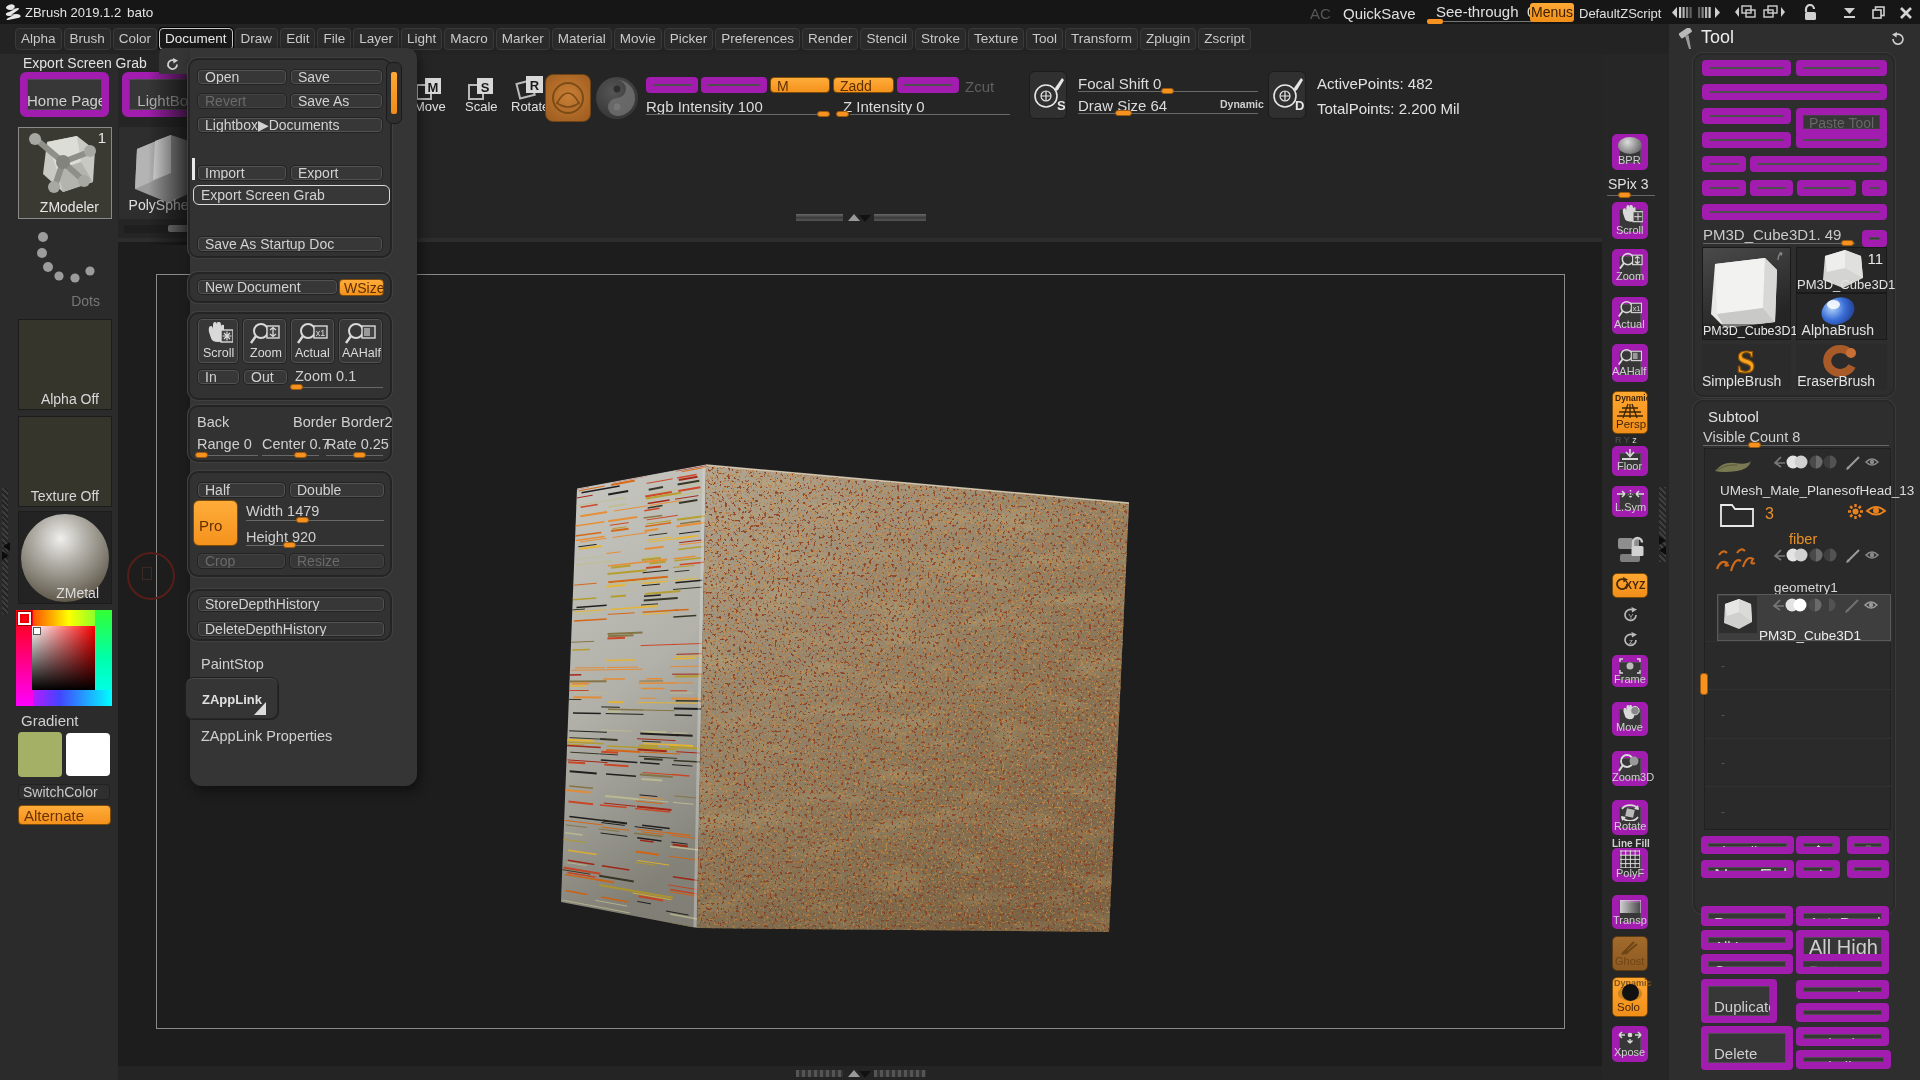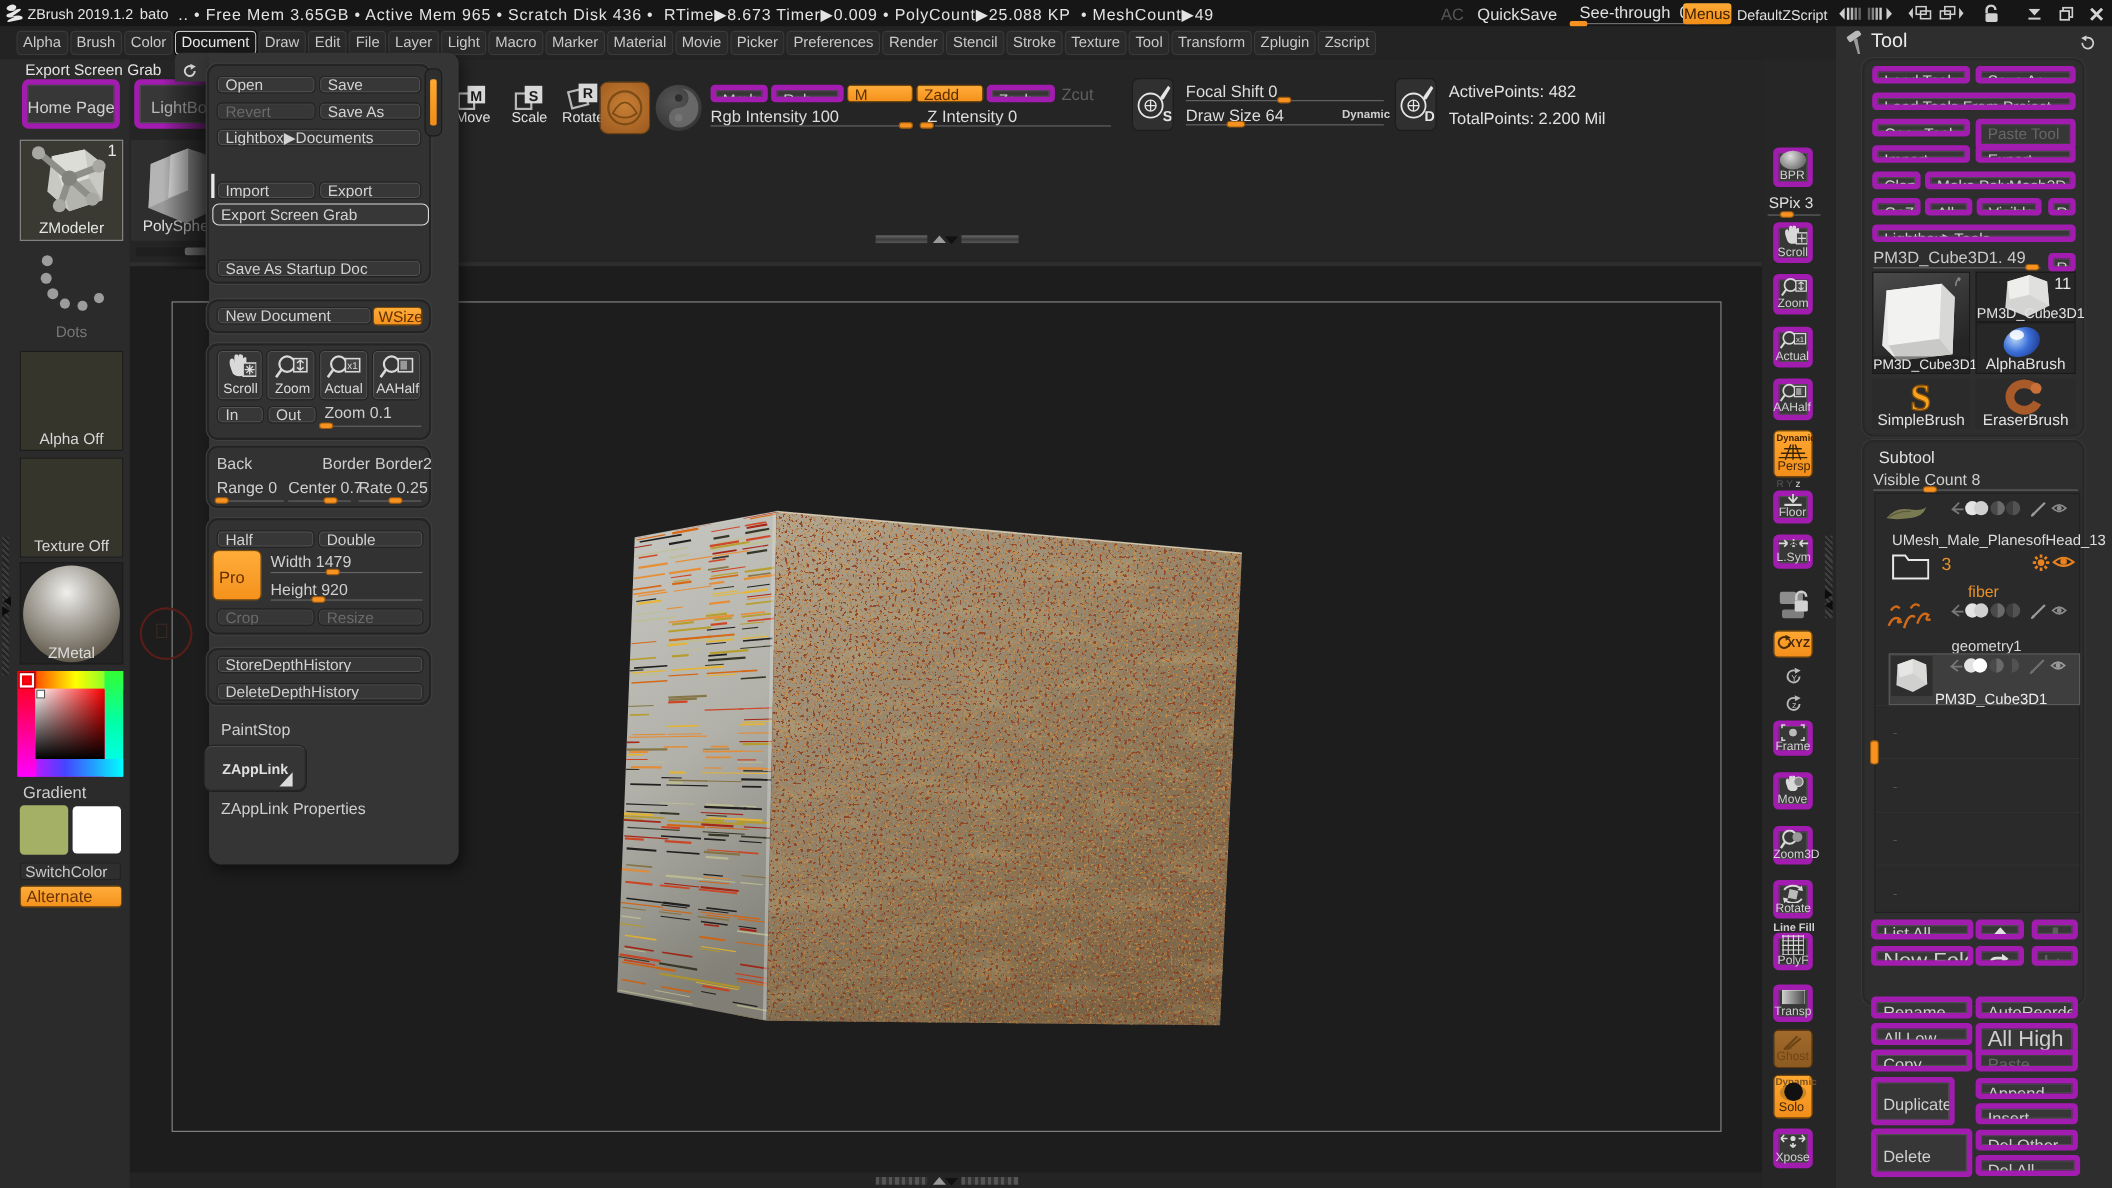--- a/index.html
+++ b/index.html
@@ -1,19 +1,19 @@
 <!DOCTYPE html>
 <html><head>
 <meta charset="utf-8">
 <style>
 *{margin:0;padding:0;box-sizing:border-box}
 html,body{width:1920px;height:1080px;overflow:hidden;background:#262626;font-family:"Liberation Sans",sans-serif;position:relative}
 .abs{position:absolute}
 
-.btn{position:absolute;background:#373737;border:5px solid #a21caf;box-shadow:inset 0 0 0 1px #4e4e4e;border-radius:4px;color:#cfcfcf;font-size:14px;line-height:14px;padding:1px 0 0 6px;white-space:nowrap;overflow:hidden}
+.btn{position:absolute;background:#373737;border:7px solid #a21caf;box-shadow:inset 0 0 0 1px #4e4e4e;border-radius:4px;color:#cfcfcf;font-size:14px;line-height:14px;padding:1px 0 0 6px;white-space:nowrap;overflow:hidden}
 .btn.dis{color:#676767;box-shadow:inset 0 0 0 1px #414141}
 .btn.c{text-align:center;padding-left:0}
 .obtn{position:absolute;background:linear-gradient(#ffac3a,#f4921c);border:1px solid #7e4c08;border-radius:4px;color:#4e2c05;font-size:14px;line-height:14px;padding:1px 0 0 6px;white-space:nowrap}
 .nub{position:absolute;background:#f79220;border-radius:3px;height:6px;width:13px;border:1px solid #9a5a10}
 .trk{position:absolute;height:1px;background:#686868}
 .lbl{position:absolute;color:#d6d6d6;font-size:14px;white-space:nowrap}
 
 #titlebar{left:0;top:0;width:1920px;height:24px;background:#161616;position:absolute}
 #menubar{left:0;top:24px;width:1920px;height:30px;background:#232323;position:absolute}
 #leftpanel{left:0;top:54px;width:118px;height:1026px;background:#2b2b2b;position:absolute}
@@ -28,34 +28,33 @@
 
 #docmenu{left:159px;top:48px;width:258px;height:738px;position:absolute}
 #dmbody{position:absolute;left:31px;top:0;width:227px;height:738px;background:#353535;border-radius:0 10px 12px 12px;box-shadow:3px 5px 12px rgba(0,0,0,.45)}
 #dmtab{position:absolute;left:0;top:0;width:32px;height:26px;background:#353535;border-radius:6px 0 0 0}
 .grp{position:absolute;background:#323232;border:2px solid #242424;border-radius:10px;box-shadow:0 0 0 1px #404040}
 .pbtn{position:absolute;background:#373737;border:1px solid #232323;box-shadow:inset 0 0 0 1px #525252;border-radius:5px;color:#d2d2d2;font-size:14px;line-height:13px;padding:1px 0 0 7px;white-space:nowrap;overflow:hidden;height:16px}
 .pbtn.dis{color:#6a6a6a;box-shadow:inset 0 0 0 1px #434343}
 .plbl{position:absolute;color:#cfcfcf;font-size:14.5px;white-space:nowrap}
 
 .thumb{position:absolute;left:18px;width:94px;background:#35352c;border:1px solid #1c1c1c}
-.tlabel{position:absolute;left:0;right:0;bottom:1px;text-align:center;font-size:13px;color:#d8d8d8}
+.tlabel{position:absolute;left:0;right:12px;bottom:1px;text-align:right;font-size:13px;color:#d8d8d8}
 </style>
 </head>
 <body>
 <div id="canvaszone"></div>
 <div class="abs" style="left:118px;top:54px;width:1484px;height:184px;background:#252525"></div>
 <div class="abs" style="left:118px;top:238px;width:1484px;height:4px;background:#2d2d2d"></div>
 <div id="titlebar">
   <svg class="abs" style="left:4px;top:3px" width="20" height="18" viewBox="0 0 20 18">
       <path d="M3 3 Q7 0 10 2 Q12 4 9 6 L14 5 Q16 5 14 7 L7 12 Q13 10 16 12 Q18 14 14 15 L4 17 Q1 17 4 15 L10 12 Q4 14 2 12 Q1 10 5 9 L11 6 Q5 8 3 6 Q1 5 3 3Z" fill="#e8e8e8"></path>
     </svg>
   <span class="lbl" style="left:25px;top:5px;font-size:13px;color:#e4e4e4">ZBrush 2019.1.2</span>
   <span class="lbl" style="left:127px;top:5px;font-size:13.5px;color:#e4e4e4">bato</span>
-  <span class="lbl" style="left:162px;top:5px;font-size:14.5px;letter-spacing:0.75px;color:#e4e4e4">.. • Free Mem 3.65GB • Active Mem 965 • Scratch Disk 436 •&nbsp; RTime▶8.673 Timer▶0.009 • PolyCount▶25.088 KP &nbsp;• MeshCount▶49</span>
   <span class="lbl" style="left:1310px;top:5px;font-size:15px;color:#565656">AC</span>
   <span class="lbl" style="left:1343px;top:5px;font-size:15px;color:#e0e0e0">QuickSave</span>
   <span class="lbl" style="left:1432px;top:3px;font-size:15px;color:#e0e0e0;border-bottom:1px solid #777;padding:0 10px 1px 4px">See-through&nbsp; 0</span>
   <div class="abs" style="left:1427px;top:19px;width:16px;height:5px;background:#f79220;border-radius:2px"></div>
   <div class="abs" style="left:1530px;top:3px;width:44px;height:19px;background:linear-gradient(#ffaa36,#f08e18);border-radius:3px;color:#3a2000;font-size:14px;text-align:center;line-height:18px">Menus</div>
   <span class="lbl" style="left:1579px;top:6px;font-size:13px;color:#e0e0e0">DefaultZScript</span>
   <svg class="abs" style="left:1671px;top:6px" width="50" height="13" viewBox="0 0 50 13">
       <g fill="#cfcfcf">
         <path d="M6 1 L1 6.5 L6 12Z"></path>
         <rect x="8" y="1" width="2.2" height="11"></rect>

